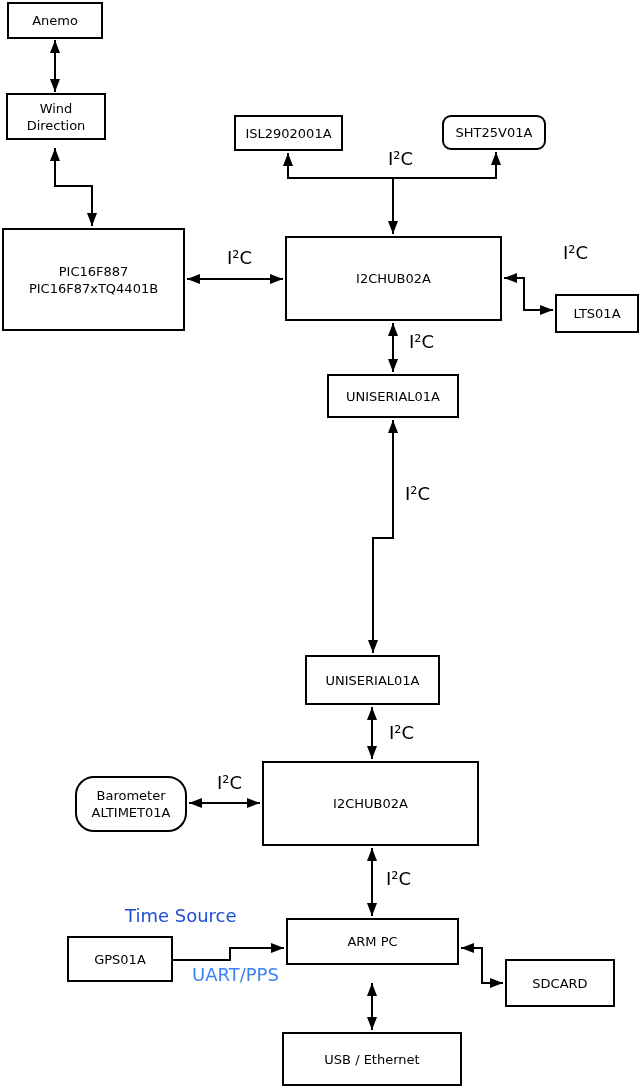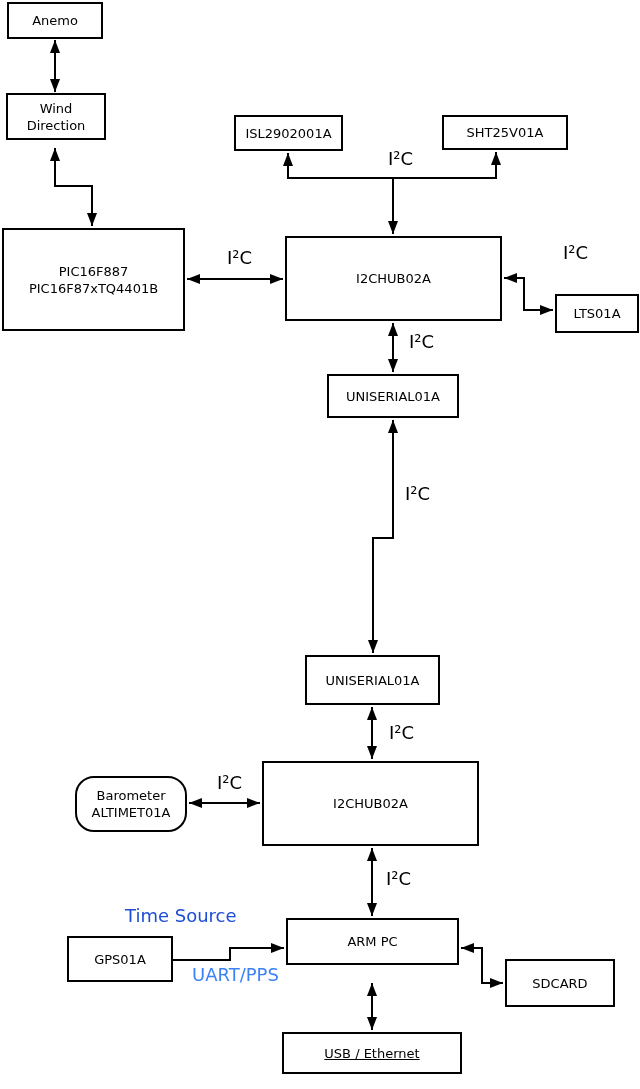--- a/index.html
+++ b/index.html
@@ -79,21 +79,21 @@
       <div>Wind</div>
       <div>Direction</div>
     </div>
     <div class="node" style="left: 2px; top: 228px; width: 183px; height: 103px; border-color: rgb(0, 0, 0);">
       <div>PIC16F887</div>
       <div>PIC16F87xTQ4401B</div>
     </div>
     <div class="node" style="left: 234px; top: 115px; width: 109px; height: 36px; border-color: rgb(0, 0, 0);">
       <div>ISL2902001A</div>
     </div>
-    <div class="node" style="left: 442px; top: 115px; width: 126px; height: 35px; border-color: rgb(0, 0, 0);">
+    <div class="node" style="left: 442px; top: 115px; width: 104px; height: 35px; border-color: rgb(0, 0, 0); border-radius: 9px;">
       <div>SHT25V01A</div>
     </div>
     <div class="node" style="left: 285px; top: 236px; width: 217px; height: 85px; border-color: rgb(0, 0, 0);">
       <div>I2CHUB02A</div>
     </div>
     <div class="node" style="left: 555px; top: 294px; width: 84px; height: 39px; border-color: rgb(0, 0, 0);">
       <div>LTS01A</div>
     </div>
     <div class="node" style="left: 327px; top: 374px; width: 132px; height: 44px; border-color: rgb(0, 0, 0);">
       <div>UNISERIAL01A</div>
@@ -110,21 +110,21 @@
     </div>
     <div class="node" style="left: 286px; top: 918px; width: 173px; height: 47px; border-color: rgb(0, 0, 0);">
       <div>ARM PC</div>
     </div>
     <div class="node" style="left: 67px; top: 936px; width: 106px; height: 46px; border-color: rgb(0, 0, 0);">
       <div>GPS01A</div>
     </div>
     <div class="node" style="left: 505px; top: 959px; width: 110px; height: 48px; border-color: rgb(0, 0, 0);">
       <div>SDCARD</div>
     </div>
-    <div class="node" style="left: 282px; top: 1032px; width: 180px; height: 42px; border-color: rgb(0, 0, 0); text-decoration: underline;">
+    <div class="node" style="left: 282px; top: 1032px; width: 180px; height: 54px; border-color: rgb(0, 0, 0);">
       <div>USB / Ethernet</div>
     </div>
     <div class="edge-label" style="left: 388px; top: 152px; color: rgb(0, 0, 0);">I²C</div>
     <div class="edge-label" style="left: 227px; top: 251px; color: rgb(0, 0, 0);">I²C</div>
     <div class="edge-label" style="left: 563px; top: 246px; color: rgb(0, 0, 0);">I²C</div>
     <div class="edge-label" style="left: 409px; top: 335px; color: rgb(0, 0, 0);">I²C</div>
     <div class="edge-label" style="left: 405px; top: 487px; color: rgb(0, 0, 0);">I²C</div>
     <div class="edge-label" style="left: 389px; top: 726px; color: rgb(0, 0, 0);">I²C</div>
     <div class="edge-label" style="left: 217px; top: 776px; color: rgb(0, 0, 0);">I²C</div>
     <div class="edge-label" style="left: 386px; top: 872px; color: rgb(0, 0, 0);">I²C</div>

